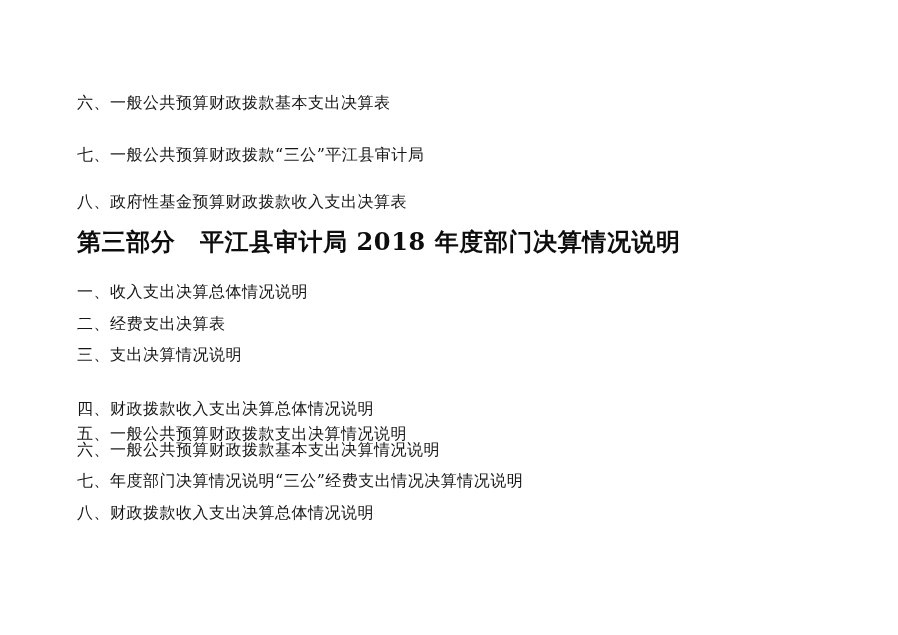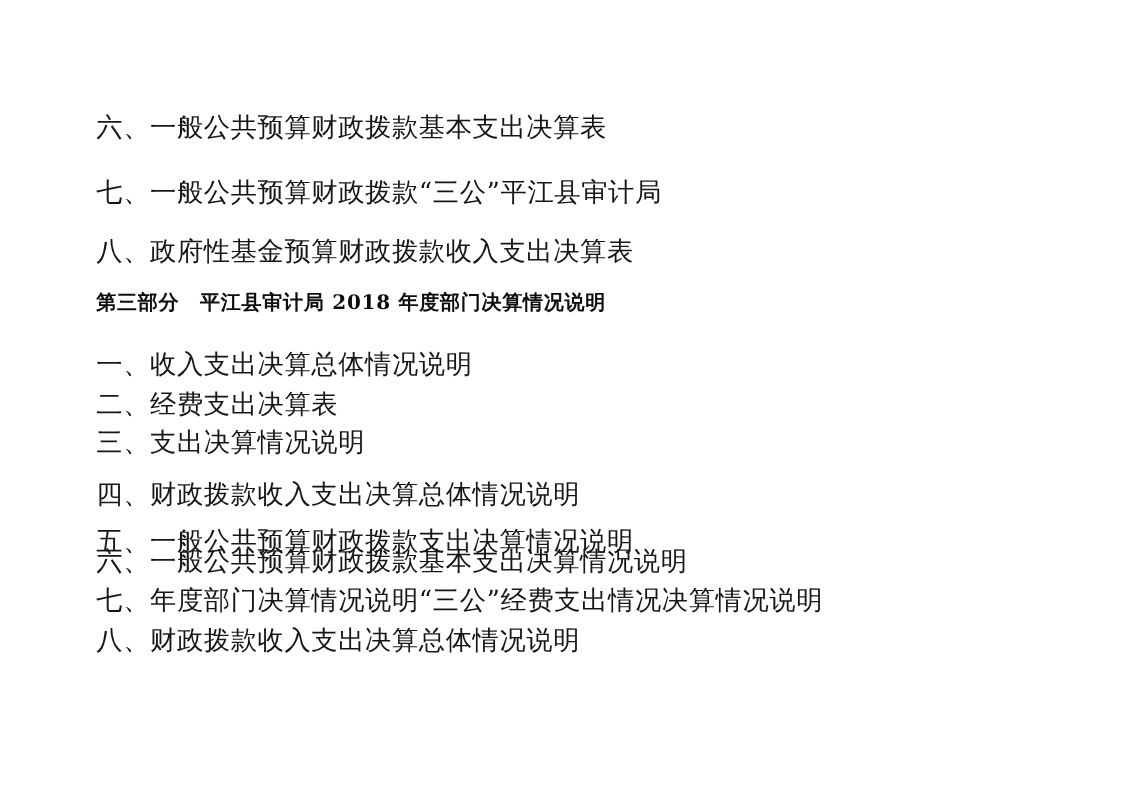--- a/index.html
+++ b/index.html
@@ -16,29 +16,29 @@
   .page {
     position: absolute;
     inset: 0;
     background: #ffffff;
   }
   .line {
     position: absolute;
     left: 77px;
     margin: 0;
     font-family: "DejaVu Serif", "Liberation Serif", serif;
-    font-size: 21px;
+    font-size: 16px;
     line-height: 19px;
     color: #161616;
     white-space: pre;
     letter-spacing: 0.5px;
   }
   .heading {
     font-weight: bold;
-    font-size: 16px;
+    font-size: 24px;
     color: #0d0d0d;
     letter-spacing: 0.6px;
   }
 </style>
 </head>
 <body>
 
 <div class="page">
 
   <section>
@@ -46,20 +46,20 @@
     <p class="line" style="top:145px">七、一般公共预算财政拨款“三公”平江县审计局</p>
     <p class="line" style="top:192px">八、政府性基金预算财政拨款收入支出决算表</p>
   </section>
 
   <p class="line heading" style="top:232px">第三部分　平江县审计局 2018 年度部门决算情况说明</p>
 
   <section>
     <p class="line" style="top:282px">一、收入支出决算总体情况说明</p>
     <p class="line" style="top:314px">二、经费支出决算表</p>
     <p class="line" style="top:345px">三、支出决算情况说明</p>
-    <p class="line" style="top:386px">四、财政拨款收入支出决算总体情况说明</p>
+    <p class="line" style="top:399px">四、财政拨款收入支出决算总体情况说明</p>
     <p class="line" style="top:424px">五、一般公共预算财政拨款支出决算情况说明</p>
     <p class="line" style="top:440px">六、一般公共预算财政拨款基本支出决算情况说明</p>
     <p class="line" style="top:471px">七、年度部门决算情况说明“三公”经费支出情况决算情况说明</p>
     <p class="line" style="top:503px">八、财政拨款收入支出决算总体情况说明</p>
   </section>
 
 </div>
 
 </body></html>

